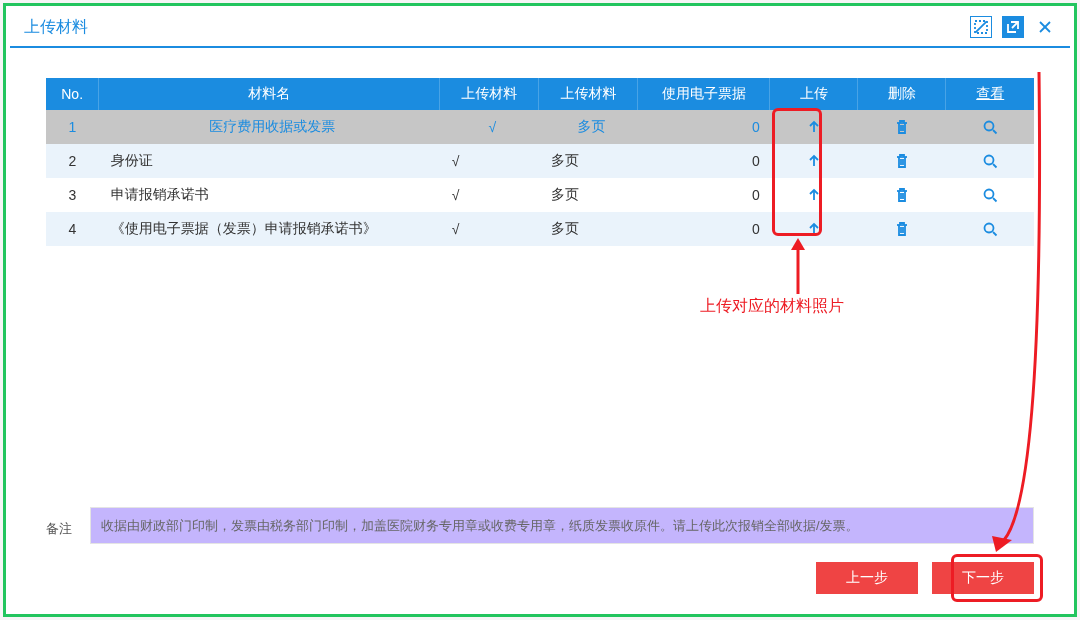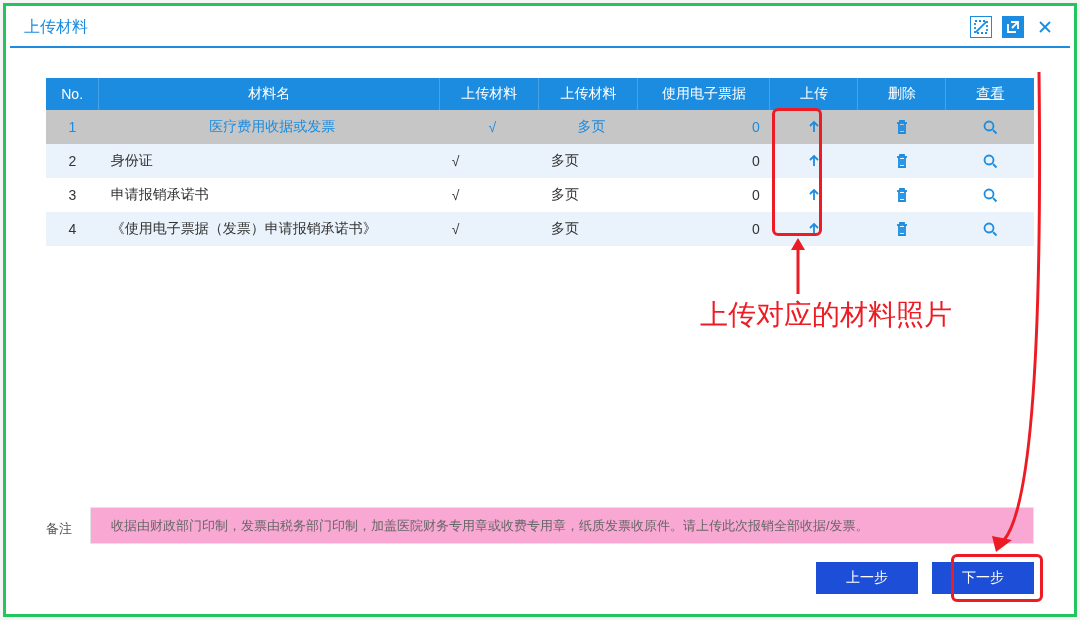--- a/index.html
+++ b/index.html
@@ -30,33 +30,33 @@
     .row-selected td { background: #c6c6c6; color: #1b8ce0; }
     .row-selected td.left { color: #1b8ce0; text-align: center; }
     .row-alt td { background: #eaf3fb; }
     .row-white td { background: #fff; }
     .icon-btn { display: inline-flex; align-items: center; justify-content: center; width: 24px; height: 22px; cursor: pointer; }
     .icon-btn svg { width: 16px; height: 16px; stroke: #1b8ce0; fill: none; stroke-width: 1.8; }
     .annot-box {
       position: absolute; border: 3px solid #ed1c24; border-radius: 6px; pointer-events: none;
     }
     .annot-arrow { position: absolute; pointer-events: none; }
-    .annot-text { position: absolute; color: #ed1c24; font-size: 28px; white-space: nowrap; pointer-events: none; }
+    .annot-text { position: absolute; color: #ed1c24; font-size: 16px; white-space: nowrap; pointer-events: none; }
     .footer {
       position: absolute; left: 0; right: 0; bottom: 70px; padding: 0 40px;
       display: flex; align-items: center; gap: 18px; font-size: 13px; color: #555;
     }
     .footer .label { padding-top: 8px; }
     .remark-box {
-      flex: 1; background: #f9a8d4; border: 1px solid #e4e4e4; padding: 8px 20px; min-height: 34px;
+      flex: 1; background: #c4b5fd; border: 1px solid #e4e4e4; padding: 8px 10px; min-height: 34px;
       color: #666; line-height: 1.5;
     }
     .btnbar { position: absolute; right: 40px; bottom: 20px; display: flex; gap: 14px; }
     .btn {
-      min-width: 72px; height: 32px; background: #1d4ed8; color: #fff; border: none;
+      min-width: 72px; height: 32px; background: #ef4444; color: #fff; border: none;
       font-size: 14px; cursor: pointer; display: flex; align-items: center; justify-content: center;
       padding: 0 30px;
     }
     .col-no { width: 48px; }
     .col-name { width: 310px; }
     .col-req { width: 90px; }
     .col-pt { width: 90px; }
     .col-cnt { width: 120px; }
     .col-up { width: 80px; }
     .col-del { width: 80px; }

